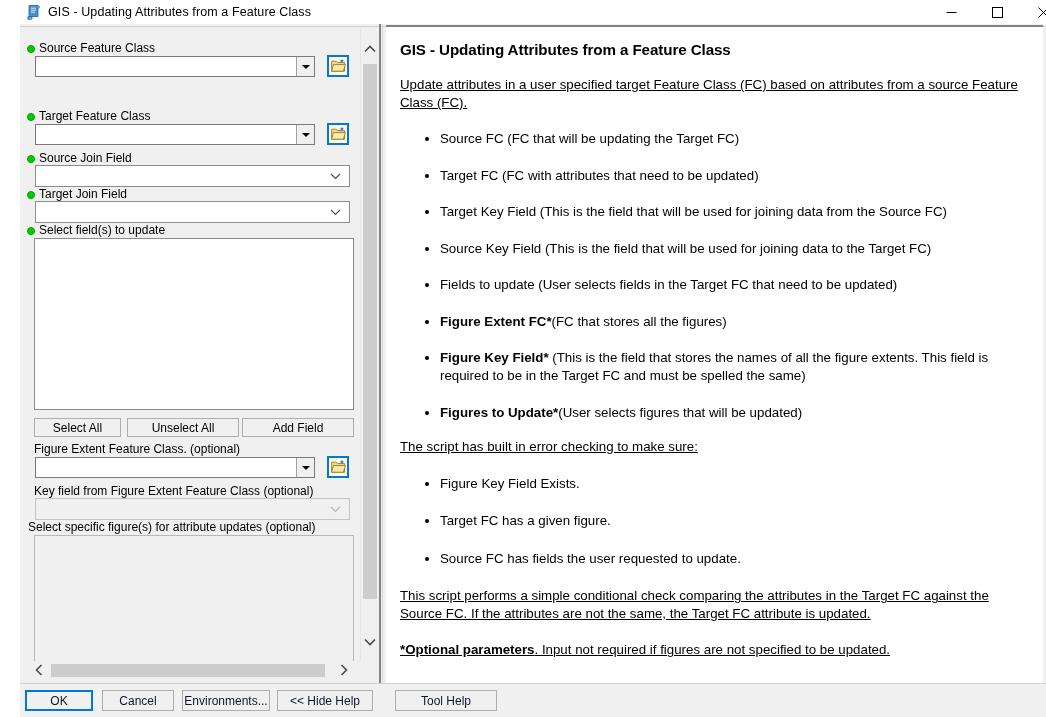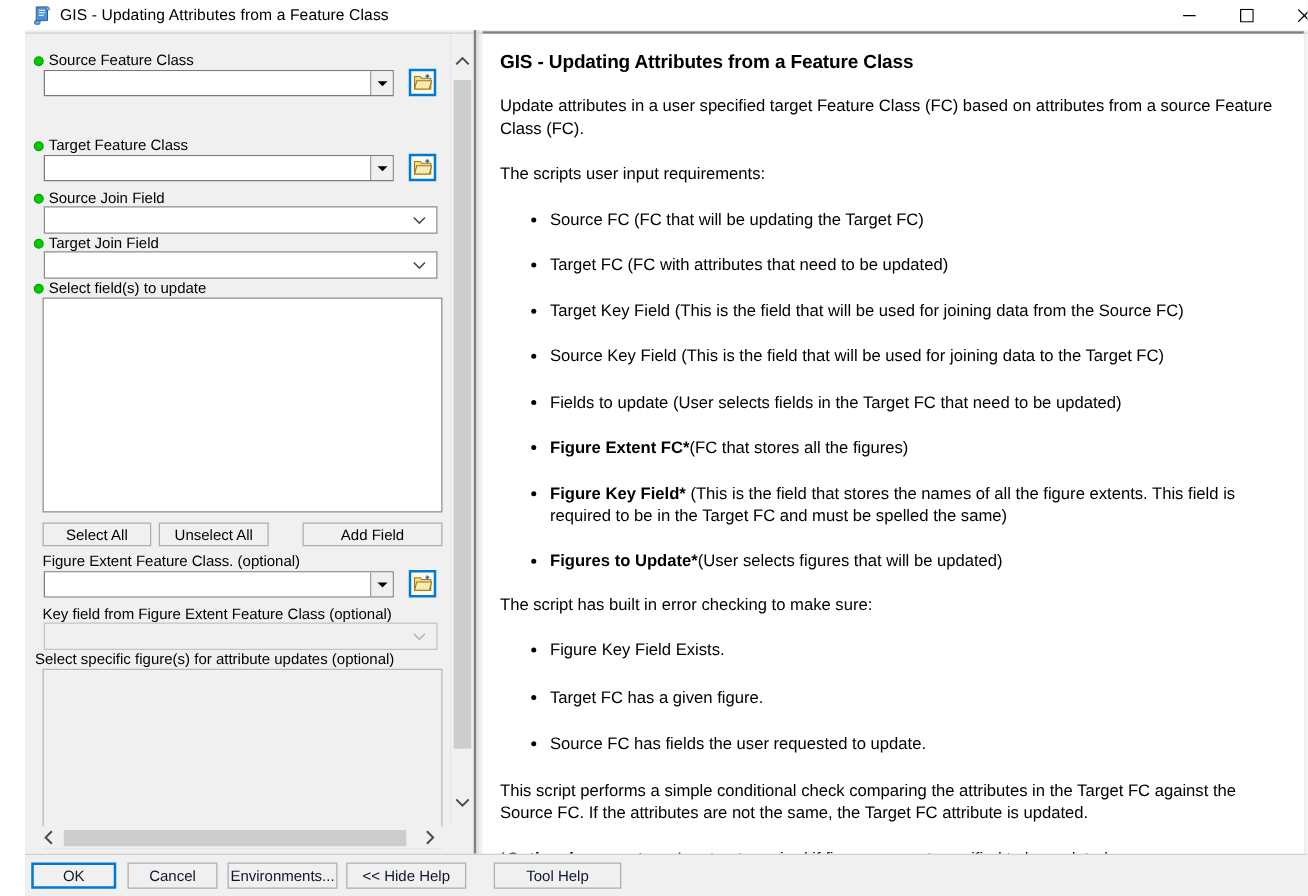--- a/index.html
+++ b/index.html
@@ -233,20 +233,21 @@
     line-height: 1.32;
   }
   .help-title {
     font-size: 15.2px;
     font-weight: bold;
     margin: 3px 0 16px 0;
     letter-spacing: -0.1px;
   }
   .help-p {
     margin: 0 0 19px 0;
+    text-decoration: underline;
   }
   .help-ul {
     margin: 0 0 17px 0;
     padding-left: 40px;
     list-style: none;
   }
   .help-ul li {
     position: relative;
     margin: 0 0 19px 0;
   }
@@ -409,21 +410,21 @@
         </span>
       </div>
 
       <div class="param-label req" style="left:4px; top:195px;">
         <span class="dot"></span>
         <span>Select field(s) to update</span>
       </div>
       <div class="listbox" style="left:14px; top:210px; width:320px; height:172px;"></div>
 
       <div class="sbtn" style="left:14px; top:390px; width:87px;">Select All</div>
-      <div class="sbtn" style="left:107px; top:390px; width:88px;">Unselect All</div>
+      <div class="sbtn" style="left:107px; top:390px; width:112px;">Unselect All</div>
       <div class="sbtn" style="left:222px; top:390px; width:112px;">Add Field</div>
 
       <div class="param-label" style="left:14px; top:414px;">Figure Extent Feature Class. (optional)</div>
       <div class="combo" style="left:15px; top:429px; width:280px;">
         <div class="field"></div>
         <div class="arrow-btn">
             <span class="tri-down"></span>
           </div>
       </div>
       <div class="browse-btn" style="left:307px; top:428px;">
@@ -477,21 +478,20 @@
     </div>
   </div>
 
   <div class="panel-divider"></div>
   <div class="panel-divider2"></div>
 
   <div class="help-panel">
     <div class="help-inner">
       <div class="help-title">GIS - Updating Attributes from a Feature Class</div>
       <p class="help-p">Update attributes in a user specified target Feature Class (FC) based on attributes from a source Feature Class (FC).</p>
-      <p class="help-p">The scripts user input requirements:</p>
       <ul class="help-ul">
         <li><span class="bold"></span><span>Source FC (FC that will be updating the Target FC)</span></li>
         <li><span class="bold"></span><span>Target FC (FC with attributes that need to be updated)</span></li>
         <li><span class="bold"></span><span>Target Key Field (This is the field that will be used for joining data from the Source FC)</span></li>
         <li><span class="bold"></span><span>Source Key Field (This is the field that will be used for joining data to the Target FC)</span></li>
         <li><span class="bold"></span><span>Fields to update (User selects fields in the Target FC that need to be updated)</span></li>
         <li><span class="bold">Figure Extent FC*</span><span>(FC that stores all the figures)</span></li>
         <li><span class="bold">Figure Key Field*</span><span> (This is the field that stores the names of all the figure extents. This field is required to be in the Target FC and must be spelled the same)</span></li>
         <li><span class="bold">Figures to Update*</span><span>(User selects figures that will be updated)</span></li>
       </ul>

